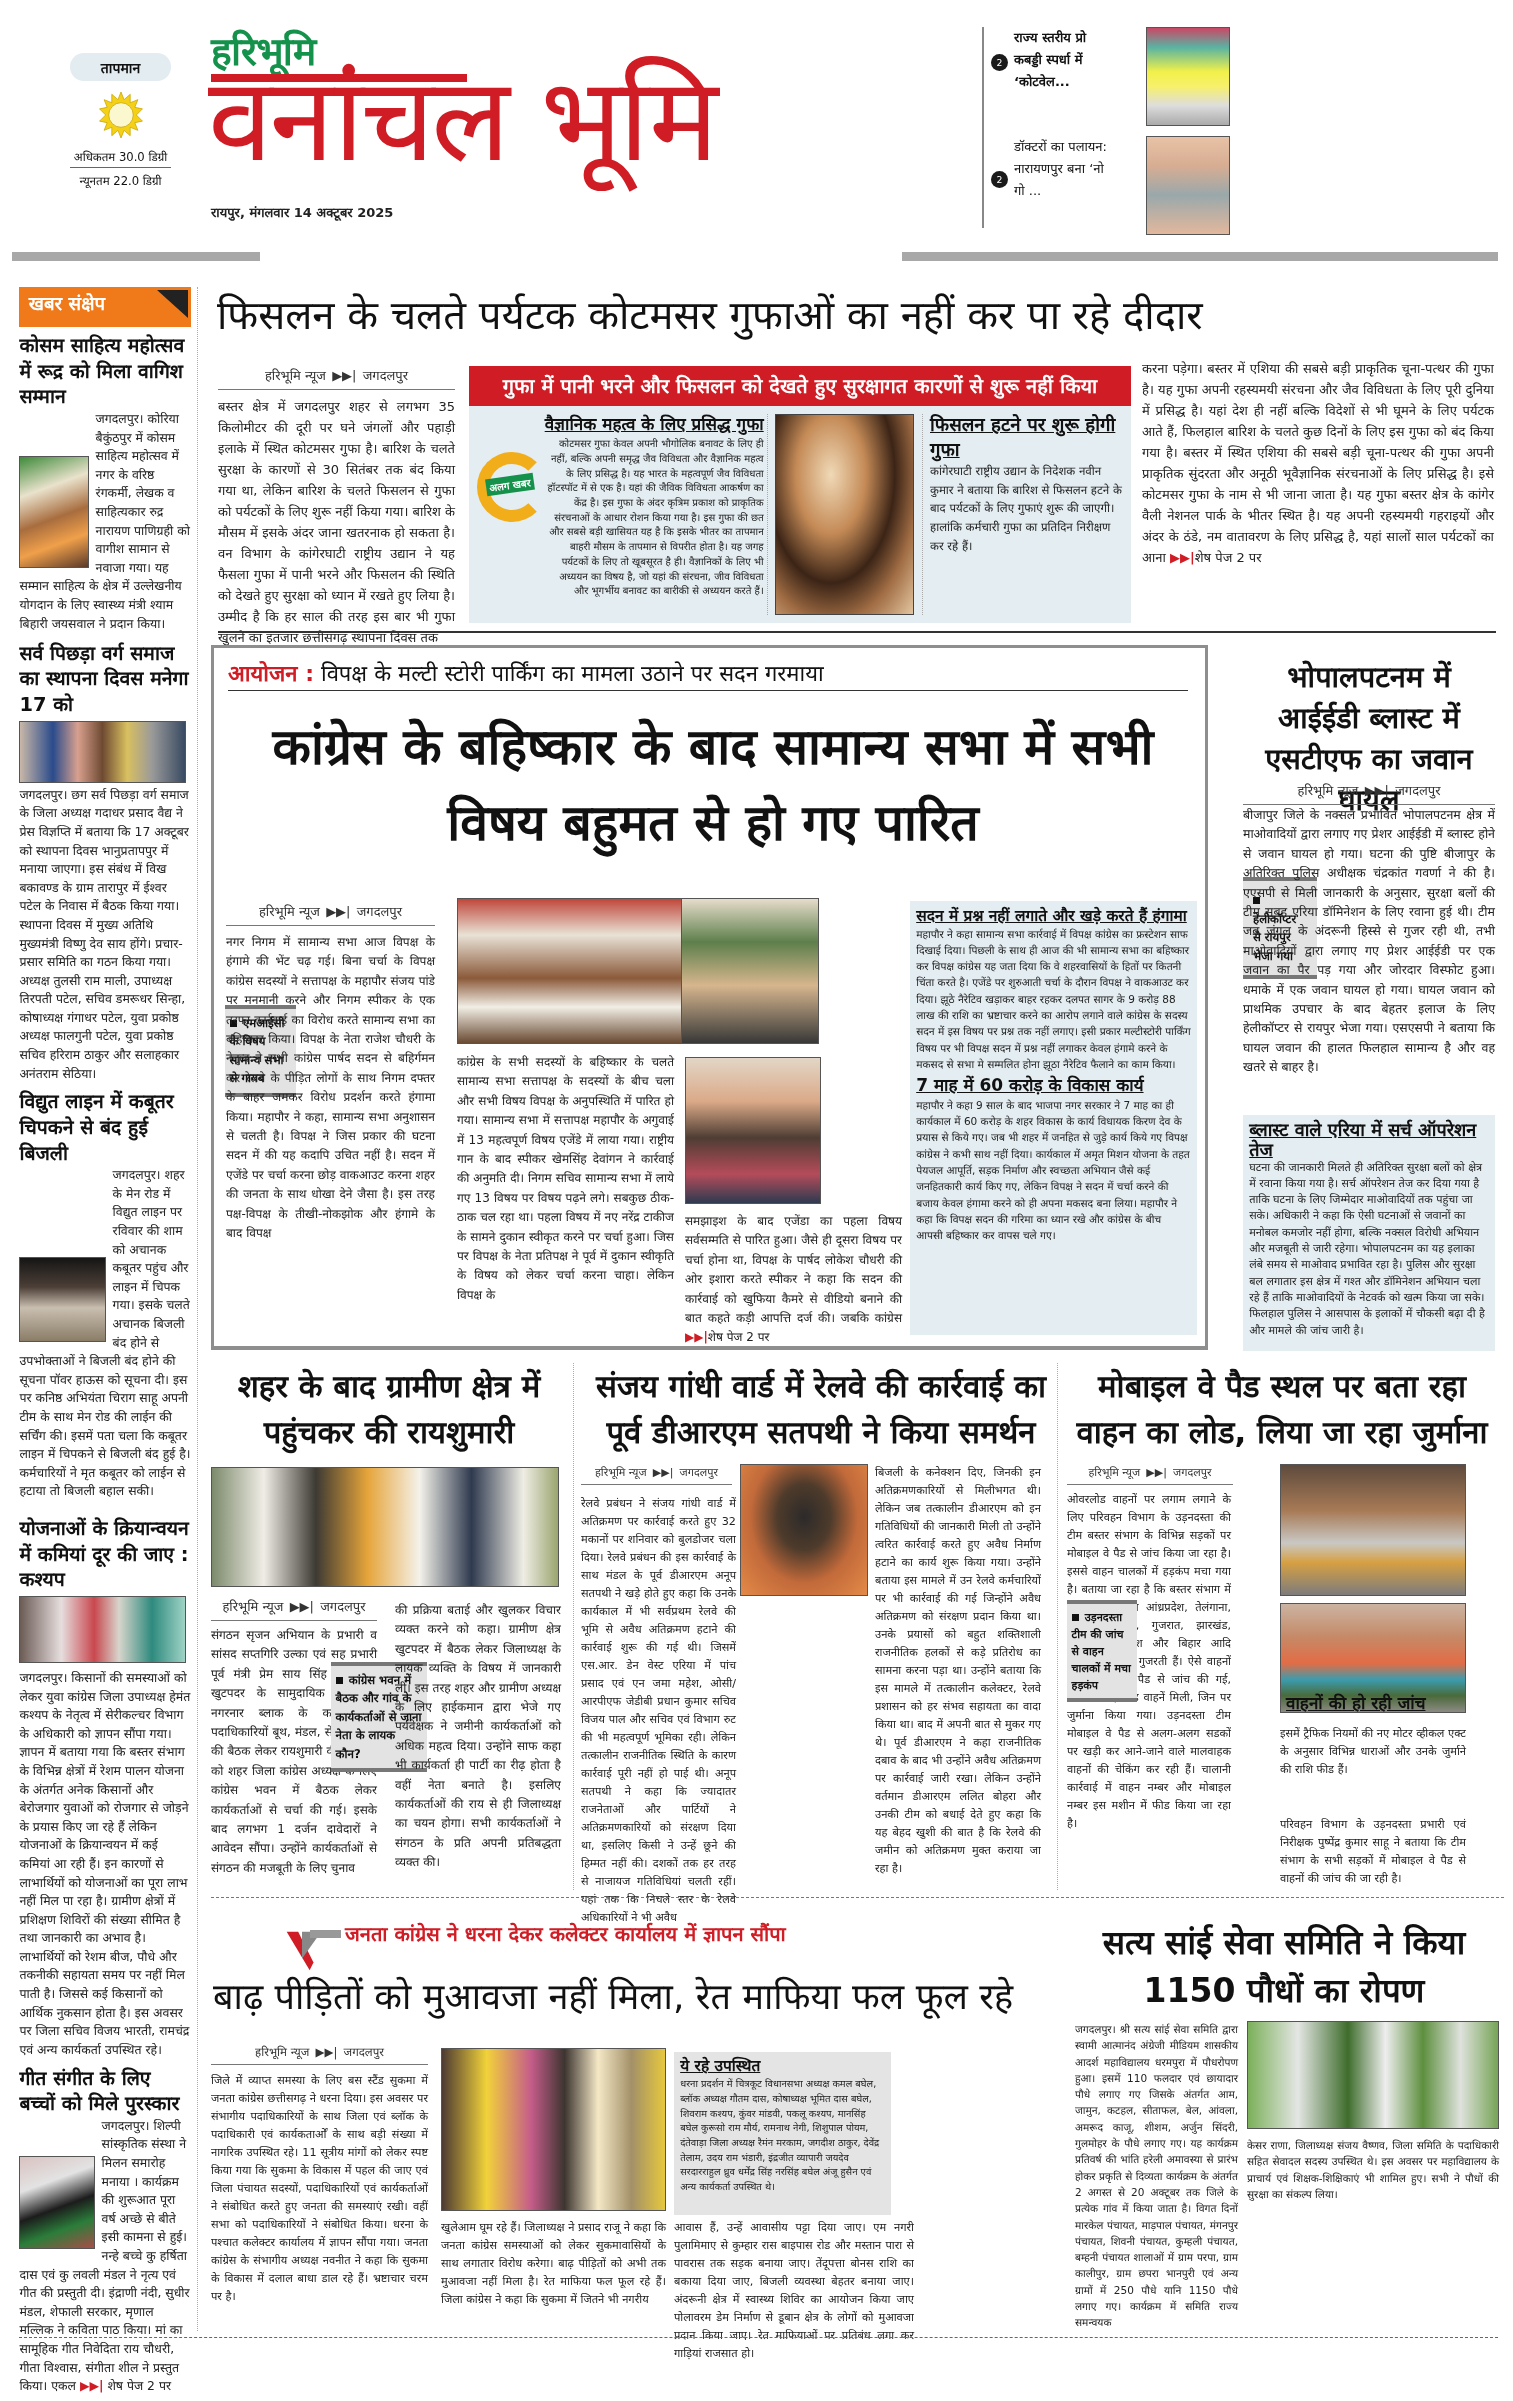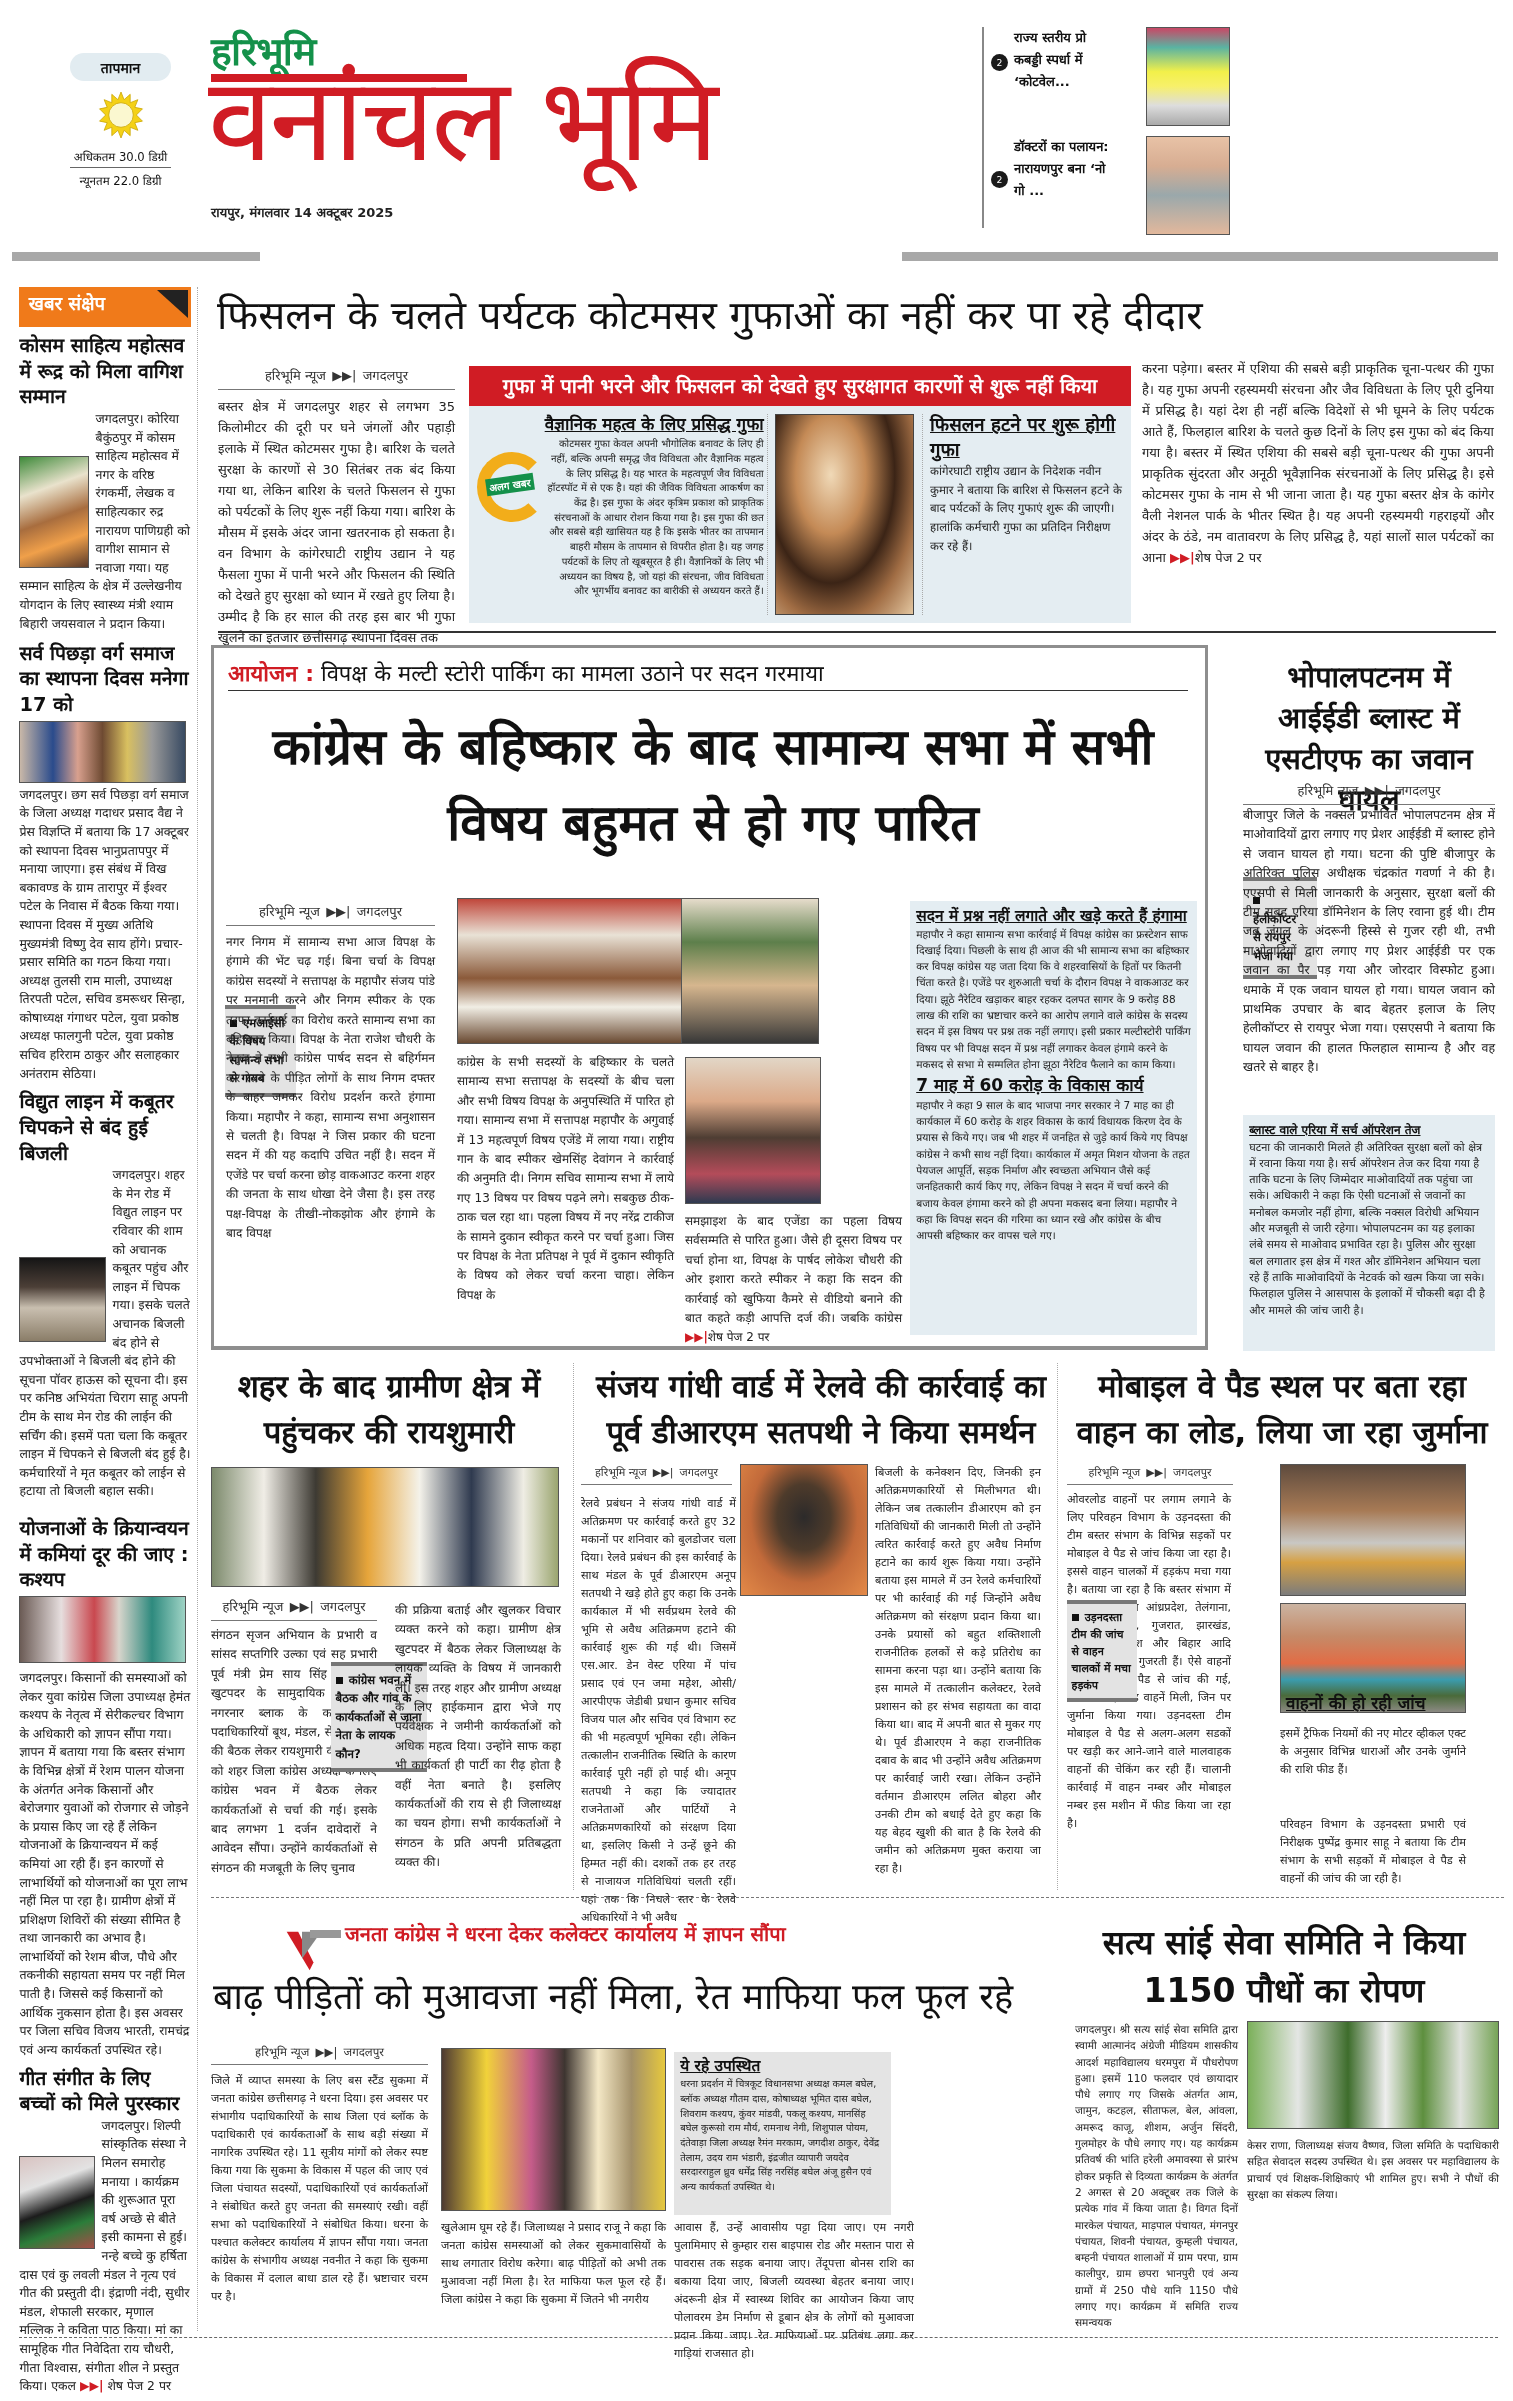--- a/index.html
+++ b/index.html
@@ -42,21 +42,21 @@
   <div class="abs" style="left:211px;top:203px;font-size:13px;font-weight:bold;color:#222">रायपुर, मंगलवार 14 अक्टूबर 2025</div>
 
   <div class="abs" style="left:982px;top:27px;width:1.5px;height:201px;background:#888"></div>
   <div class="abs" style="left:991px;top:27px;width:294px;height:101px">
     <span class="abs" style="left:0;top:27px;width:17px;height:17px;border-radius:50%;background:#1a1a1a;color:#fff;font-size:9.3px;text-align:center;line-height:17px">2</span>
     <span class="abs" style="left:23px;top:0;width:101px;font-size:13px;line-height:22px;font-weight:bold">राज्य स्तरीय प्रो कबड्डी स्पर्धा में ‘कोटवेल...</span>
     <div class="abs photo" style="left:155px;top:0;width:84px;height:99px;background:linear-gradient(180deg,#c94866 0%,#5ab3a2 20%,#f2f04a 45%,#f7f06a 60%,#ddd 80%,#aaa 100%)"></div>
   </div>
   <div class="abs" style="left:991px;top:136px;width:294px;height:101px">
     <span class="abs" style="left:0;top:35px;width:17px;height:17px;border-radius:50%;background:#1a1a1a;color:#fff;font-size:9.3px;text-align:center;line-height:17px">2</span>
-    <span class="abs" style="left:23px;top:0;width:101px;font-size:13px;line-height:22px;font-weight:bold">डॉक्टरों का पलायन: नारायणपुर बना ‘नो गो ...</span>
+    <span class="abs" style="left:23px;top:0;width:101px;font-size:13px;line-height:22px;font-weight:normal">डॉक्टरों का पलायन: नारायणपुर बना ‘नो गो ...</span>
     <div class="abs photo" style="left:155px;top:0;width:84px;height:99px;background:linear-gradient(180deg,#e8c2a6 0%,#d7ad92 30%,#9aa8ab 60%,#e2b89c 100%)"></div>
   </div>
 
   <div class="abs" style="left:11.6px;top:252px;width:248px;height:9.3px;background:#a8a8a8"></div>
   <div class="abs" style="left:902px;top:252px;width:596px;height:9.3px;background:#a8a8a8"></div>
 </div>
 
 <div class="vdots" style="left:197px;top:287px;height:2044px"></div>
 <div class="abs" style="left:19.4px;top:287px;width:172px">
   <div style="background:#f07a1a;color:#fff;font-weight:bold;font-size:18.6px;padding:3.1px 9.3px;position:relative;height:40px">
@@ -155,21 +155,21 @@
 
 <div class="abs hb" style="left:1247px;top:657px;width:244px;font-size:29px;line-height:41px;text-align:center">भोपालपटनम में आईईडी ब्लास्ट में एसटीएफ का जवान घायल</div>
 <div class="abs byline" style="left:1243px;top:781px;width:252px">
   <span>हरिभूमि न्यूज</span><span class="arr">▶▶|</span><span>जगदलपुर</span>
 </div>
 <div class="abs" style="left:1243px;top:877px;width:74px">
   <div class="pull" style="font-size:11.6px;line-height:18.6px;padding:10px"><span class="sq"></span><span>हेलीकॉप्टर से रायपुर भेजा गया</span></div>
 </div>
 <div class="abs bt" style="left:1243px;top:805px;width:252px;font-size:12.4px;line-height:19.4px">बीजापुर जिले के नक्सल प्रभावित भोपालपटनम क्षेत्र में माओवादियों द्वारा लगाए गए प्रेशर आईईडी में ब्लास्ट होने से जवान घायल हो गया। घटना की पुष्टि बीजापुर के अतिरिक्त पुलिस अधीक्षक चंद्रकांत गवर्णा ने की है। एएसपी से मिली जानकारी के अनुसार, सुरक्षा बलों की टीम सुबह एरिया डॉमिनेशन के लिए रवाना हुई थी। टीम जब जंगल के अंदरूनी हिस्से से गुजर रही थी, तभी माओवादियों द्वारा लगाए गए प्रेशर आईईडी पर एक जवान का पैर पड़ गया और जोरदार विस्फोट हुआ। धमाके में एक जवान घायल हो गया। घायल जवान को प्राथमिक उपचार के बाद बेहतर इलाज के लिए हेलीकॉप्टर से रायपुर भेजा गया। एसएसपी ने बताया कि घायल जवान की हालत फिलहाल सामान्य है और वह खतरे से बाहर है।</div>
 <div class="abs" style="left:1243px;top:1115px;width:252px;height:236px;background:#e4edf2;padding:4.6px 6.2px">
-  <div class="sub-u" style="font-size:12px;line-height:20px">ब्लास्ट वाले एरिया में सर्च ऑपरेशन तेज</div>
+  <div class="sub-u" style="font-size:18px;line-height:20px">ब्लास्ट वाले एरिया में सर्च ऑपरेशन तेज</div>
   <div class="bts" style="font-size:11px;line-height:16.3px;text-align:left">घटना की जानकारी मिलते ही अतिरिक्त सुरक्षा बलों को क्षेत्र में रवाना किया गया है। सर्च ऑपरेशन तेज कर दिया गया है ताकि घटना के लिए जिम्मेदार माओवादियों तक पहुंचा जा सके। अधिकारी ने कहा कि ऐसी घटनाओं से जवानों का मनोबल कमजोर नहीं होगा, बल्कि नक्सल विरोधी अभियान और मजबूती से जारी रहेगा। भोपालपटनम का यह इलाका लंबे समय से माओवाद प्रभावित रहा है। पुलिस और सुरक्षा बल लगातार इस क्षेत्र में गश्त और डॉमिनेशन अभियान चला रहे हैं ताकि माओवादियों के नेटवर्क को खत्म किया जा सके। फिलहाल पुलिस ने आसपास के इलाकों में चौकसी बढ़ा दी है और मामले की जांच जारी है।</div>
 </div>
 
 <div class="abs hb" style="left:213px;top:1363px;width:352px;font-size:31px;line-height:46px;text-align:center">शहर के बाद ग्रामीण क्षेत्र में पहुंचकर की रायशुमारी</div>
 <div class="abs photo" style="left:211px;top:1467px;width:348px;height:120px;background:linear-gradient(90deg,#7c8a6c 0%,#f0ede6 15%,#3d3a33 30%,#e6a53b 45%,#f4f2ea 60%,#2f3a4f 75%,#efede4 90%,#9aa56f)"></div>
 <div class="abs byline" style="left:211px;top:1597px;width:166px">
   <span>हरिभूमि न्यूज</span><span class="arr">▶▶|</span><span>जगदलपुर</span>
 </div>
 <div class="abs bt" style="left:211px;top:1626px;width:166px;font-size:12px;line-height:19.4px">संगठन सृजन अभियान के प्रभारी व सांसद सप्तगिरि उल्का एवं सह प्रभारी पूर्व मंत्री प्रेम साय सिंह टेकाम ने खुटपदर के सामुदायिक भवन में नगरनार ब्लाक के कार्यकतार्ओं, पदाधिकारियों बूथ, मंडल, सेक्टर, जोन की बैठक लेकर रायशुमारी की। रविवार को शहर जिला कांग्रेस अध्यक्ष के लिए कांग्रेस भवन में बैठक लेकर कार्यकर्ताओं से चर्चा की गई। इसके बाद लगभग 1 दर्जन दावेदारों ने आवेदन सौंपा। उन्होंने कार्यकर्ताओं से संगठन की मजबूती के लिए चुनाव</div>
 <div class="abs" style="left:331px;top:1662px;width:96px">

